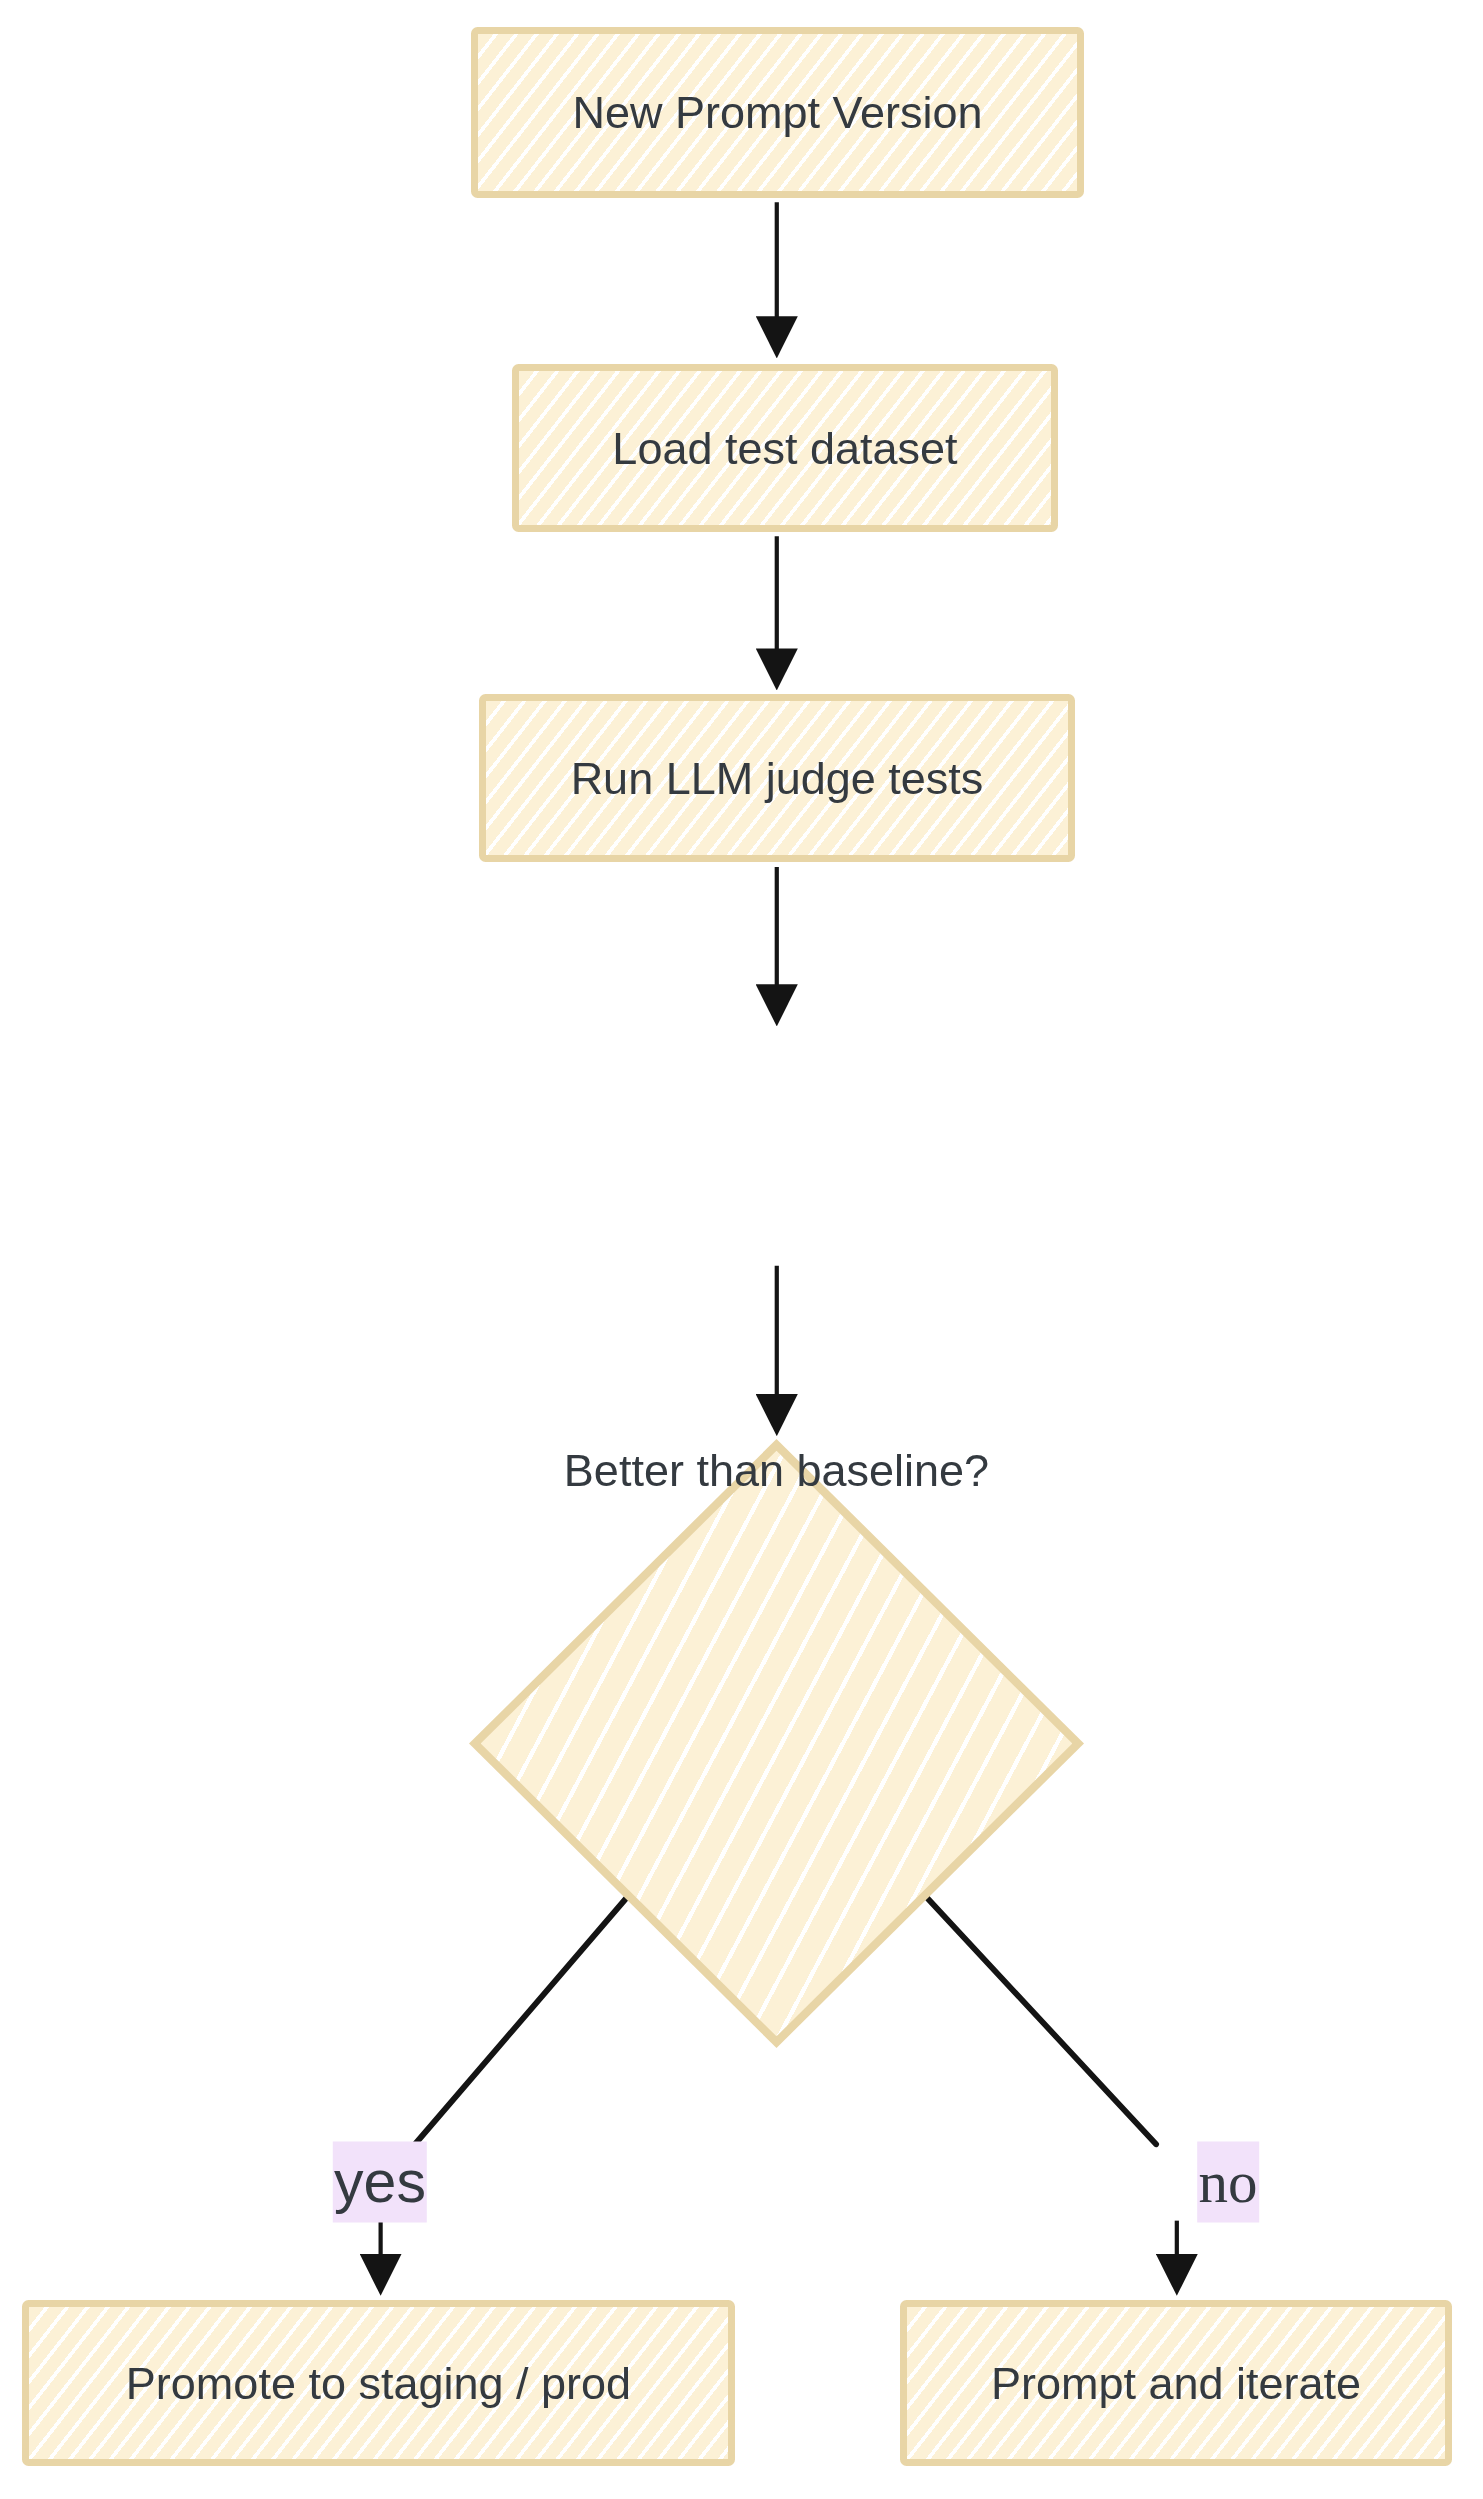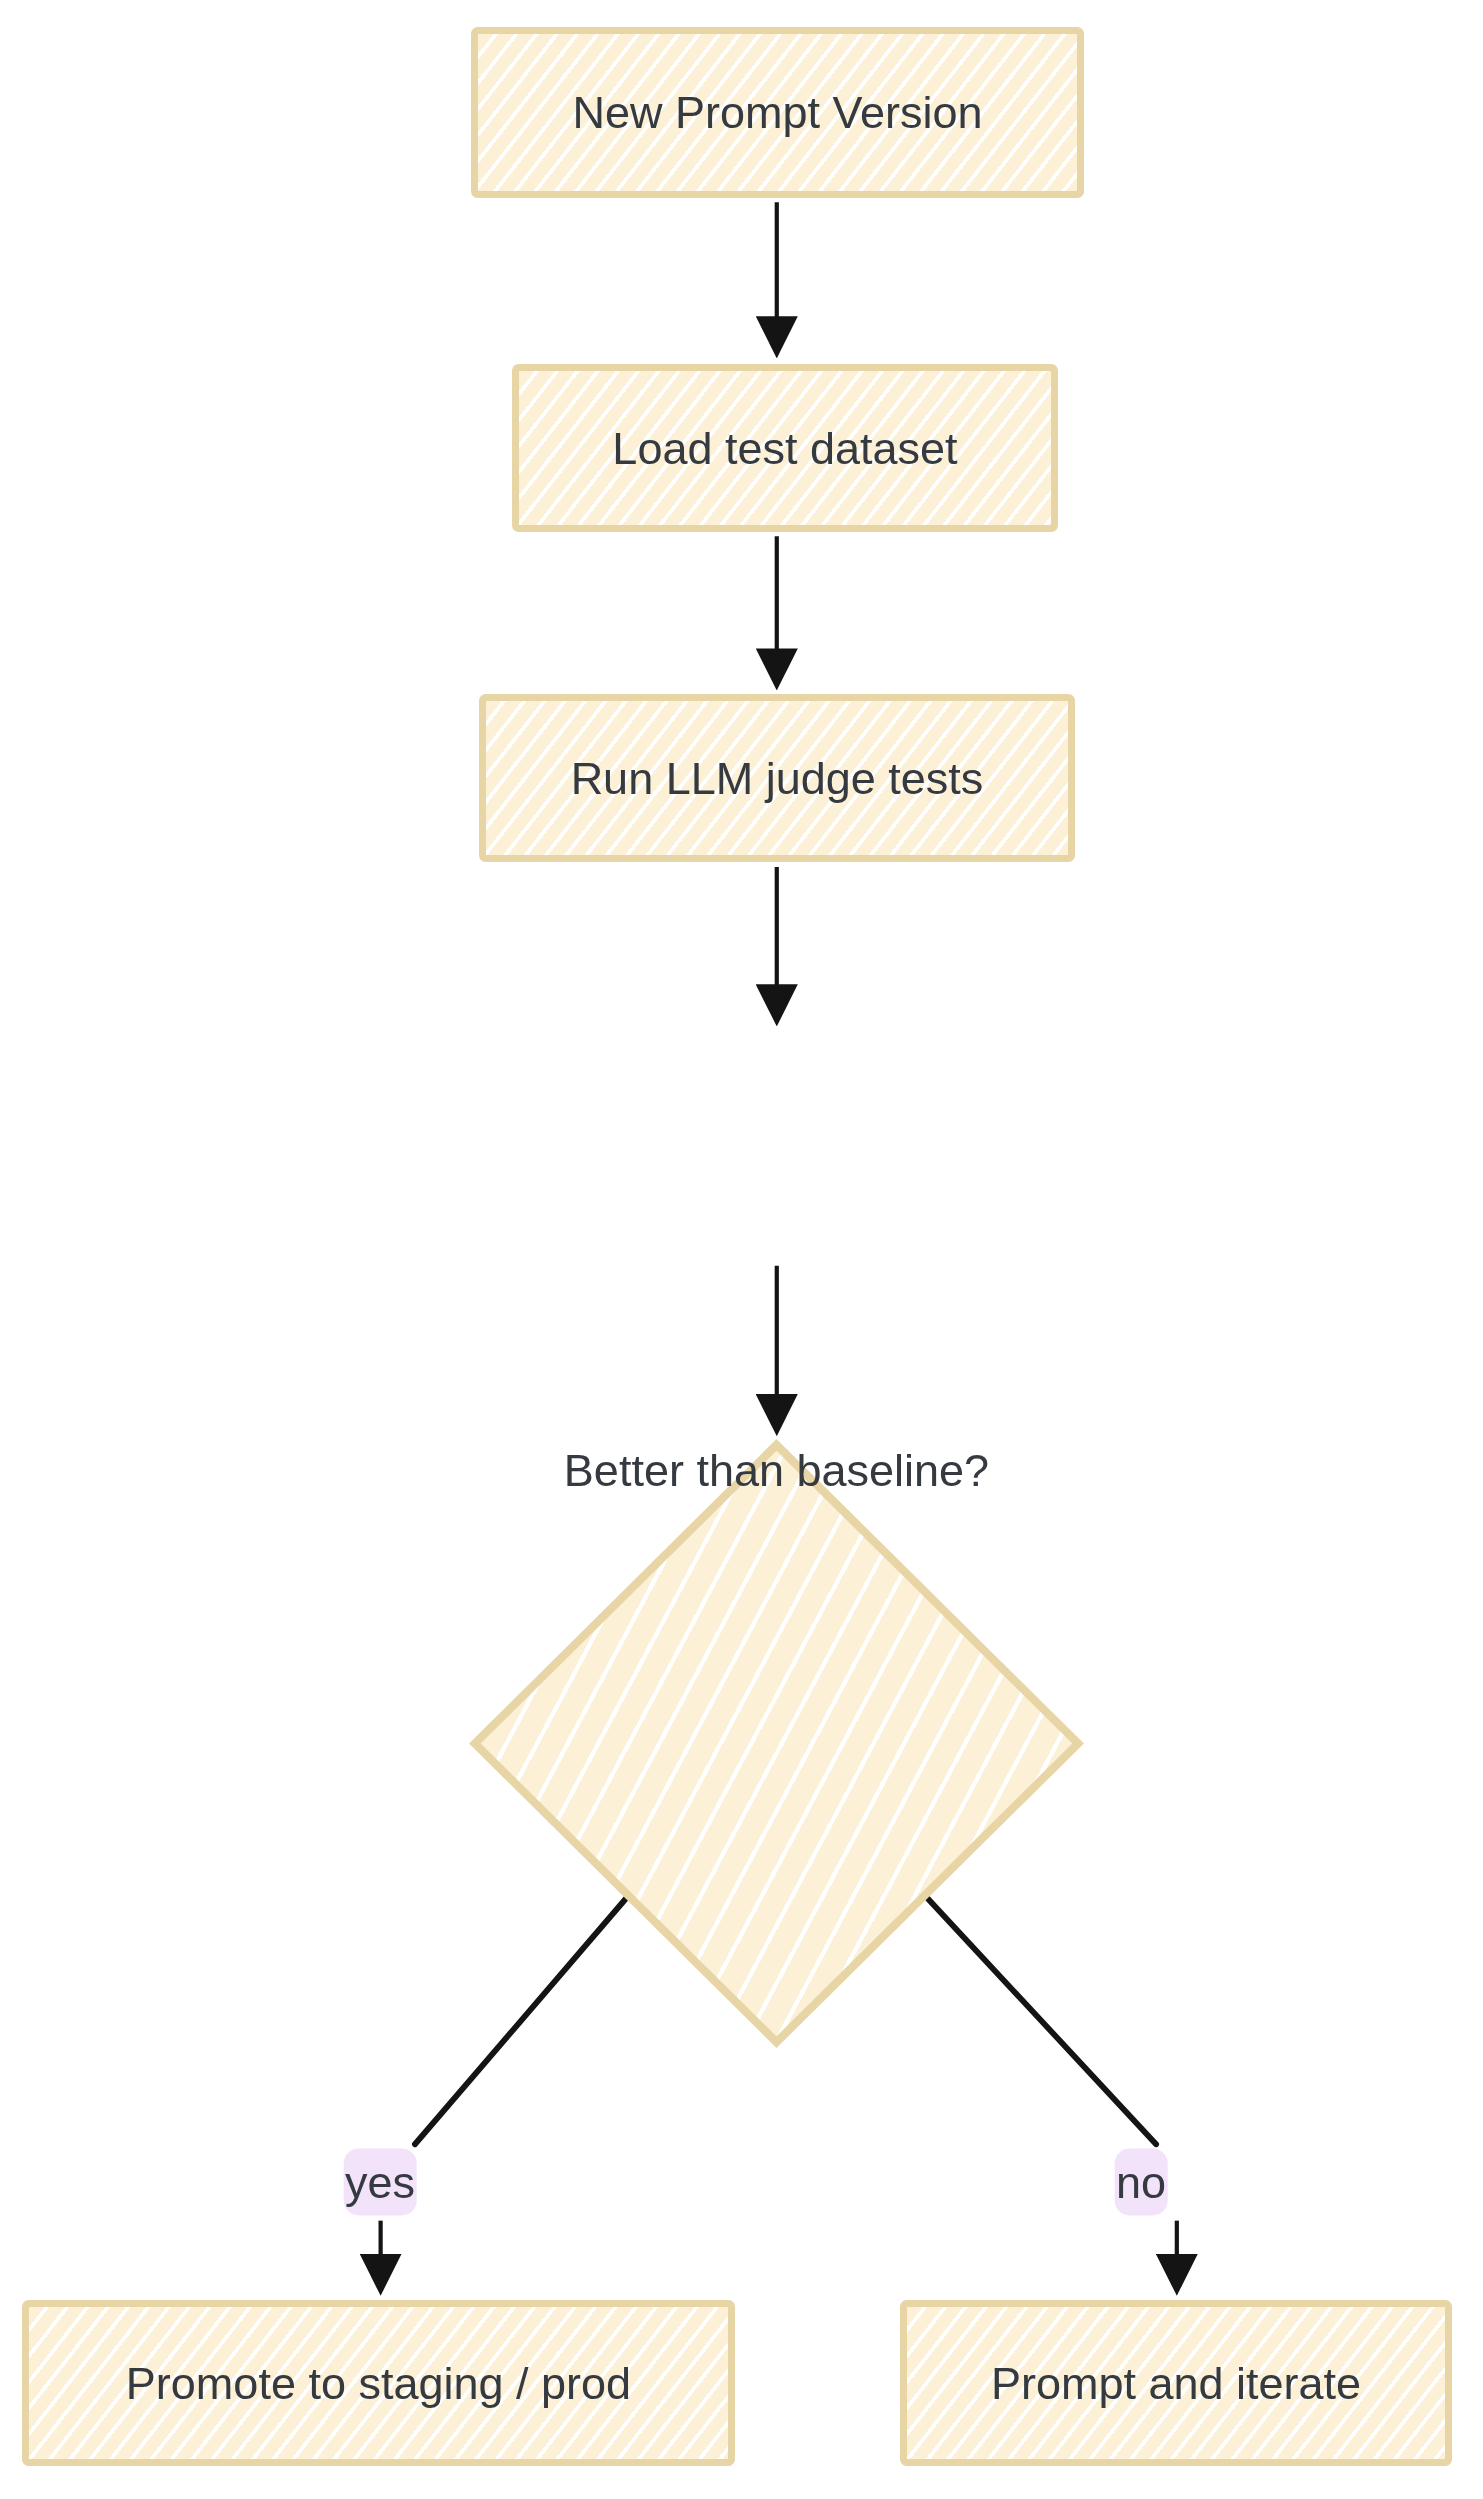--- a/index.html
+++ b/index.html
@@ -96,26 +96,25 @@
     line-height: 1.4;
     text-align: center;
     color: var(--text, #343a40);
   }
 
   .edge-label {
     position: absolute;
     transform: translate(-50%, -50%);
     background: var(--edge-label-bg, #f2e2fa);
     color: var(--text, #343a40);
-    font-size: 45px;
+    font-size: 59px;
     line-height: 1.0;
     padding: 11px 1.3px;
     text-align: right;
     white-space: nowrap;
-    border-radius: 15px;
   }
 </style>
 </head>
 <body>
 
 <div class="canvas">
 
   <svg class="edges" width="1483" height="2500" viewBox="0 0 2291 3861">
     <defs>
       <marker id="ah" viewBox="0 0 12 12" refX="10.5" refY="6" markerWidth="10" markerHeight="10" orient="auto" markerUnits="strokeWidth">
@@ -149,21 +148,21 @@
 
 
   <div class="diamond" style="left:469px; top:1439px; width:615px; height:609px;">
     <div class="d-outer"></div>
     <div class="d-inner"></div>
     <span class="label">Better than baseline?</span>
   </div>
 
   <div class="edge-label" style="left:380px; top:2182px;">yes</div>
 
-  <div class="edge-label" style="left:1141px; top:2182px;">no</div>
+  <div class="edge-label" style="left:1228px; top:2182px;font-family:Liberation Serif, serif;">no</div>
 
   <div class="node" style="left:22px; top:2300px; width:713px; height:166px;">
     <span class="label">Promote to staging / prod</span>
   </div>
 
   <div class="node" style="left:900px; top:2300px; width:552px; height:166px;">
     <span class="label">Prompt and iterate</span>
   </div>
 
 </div>

